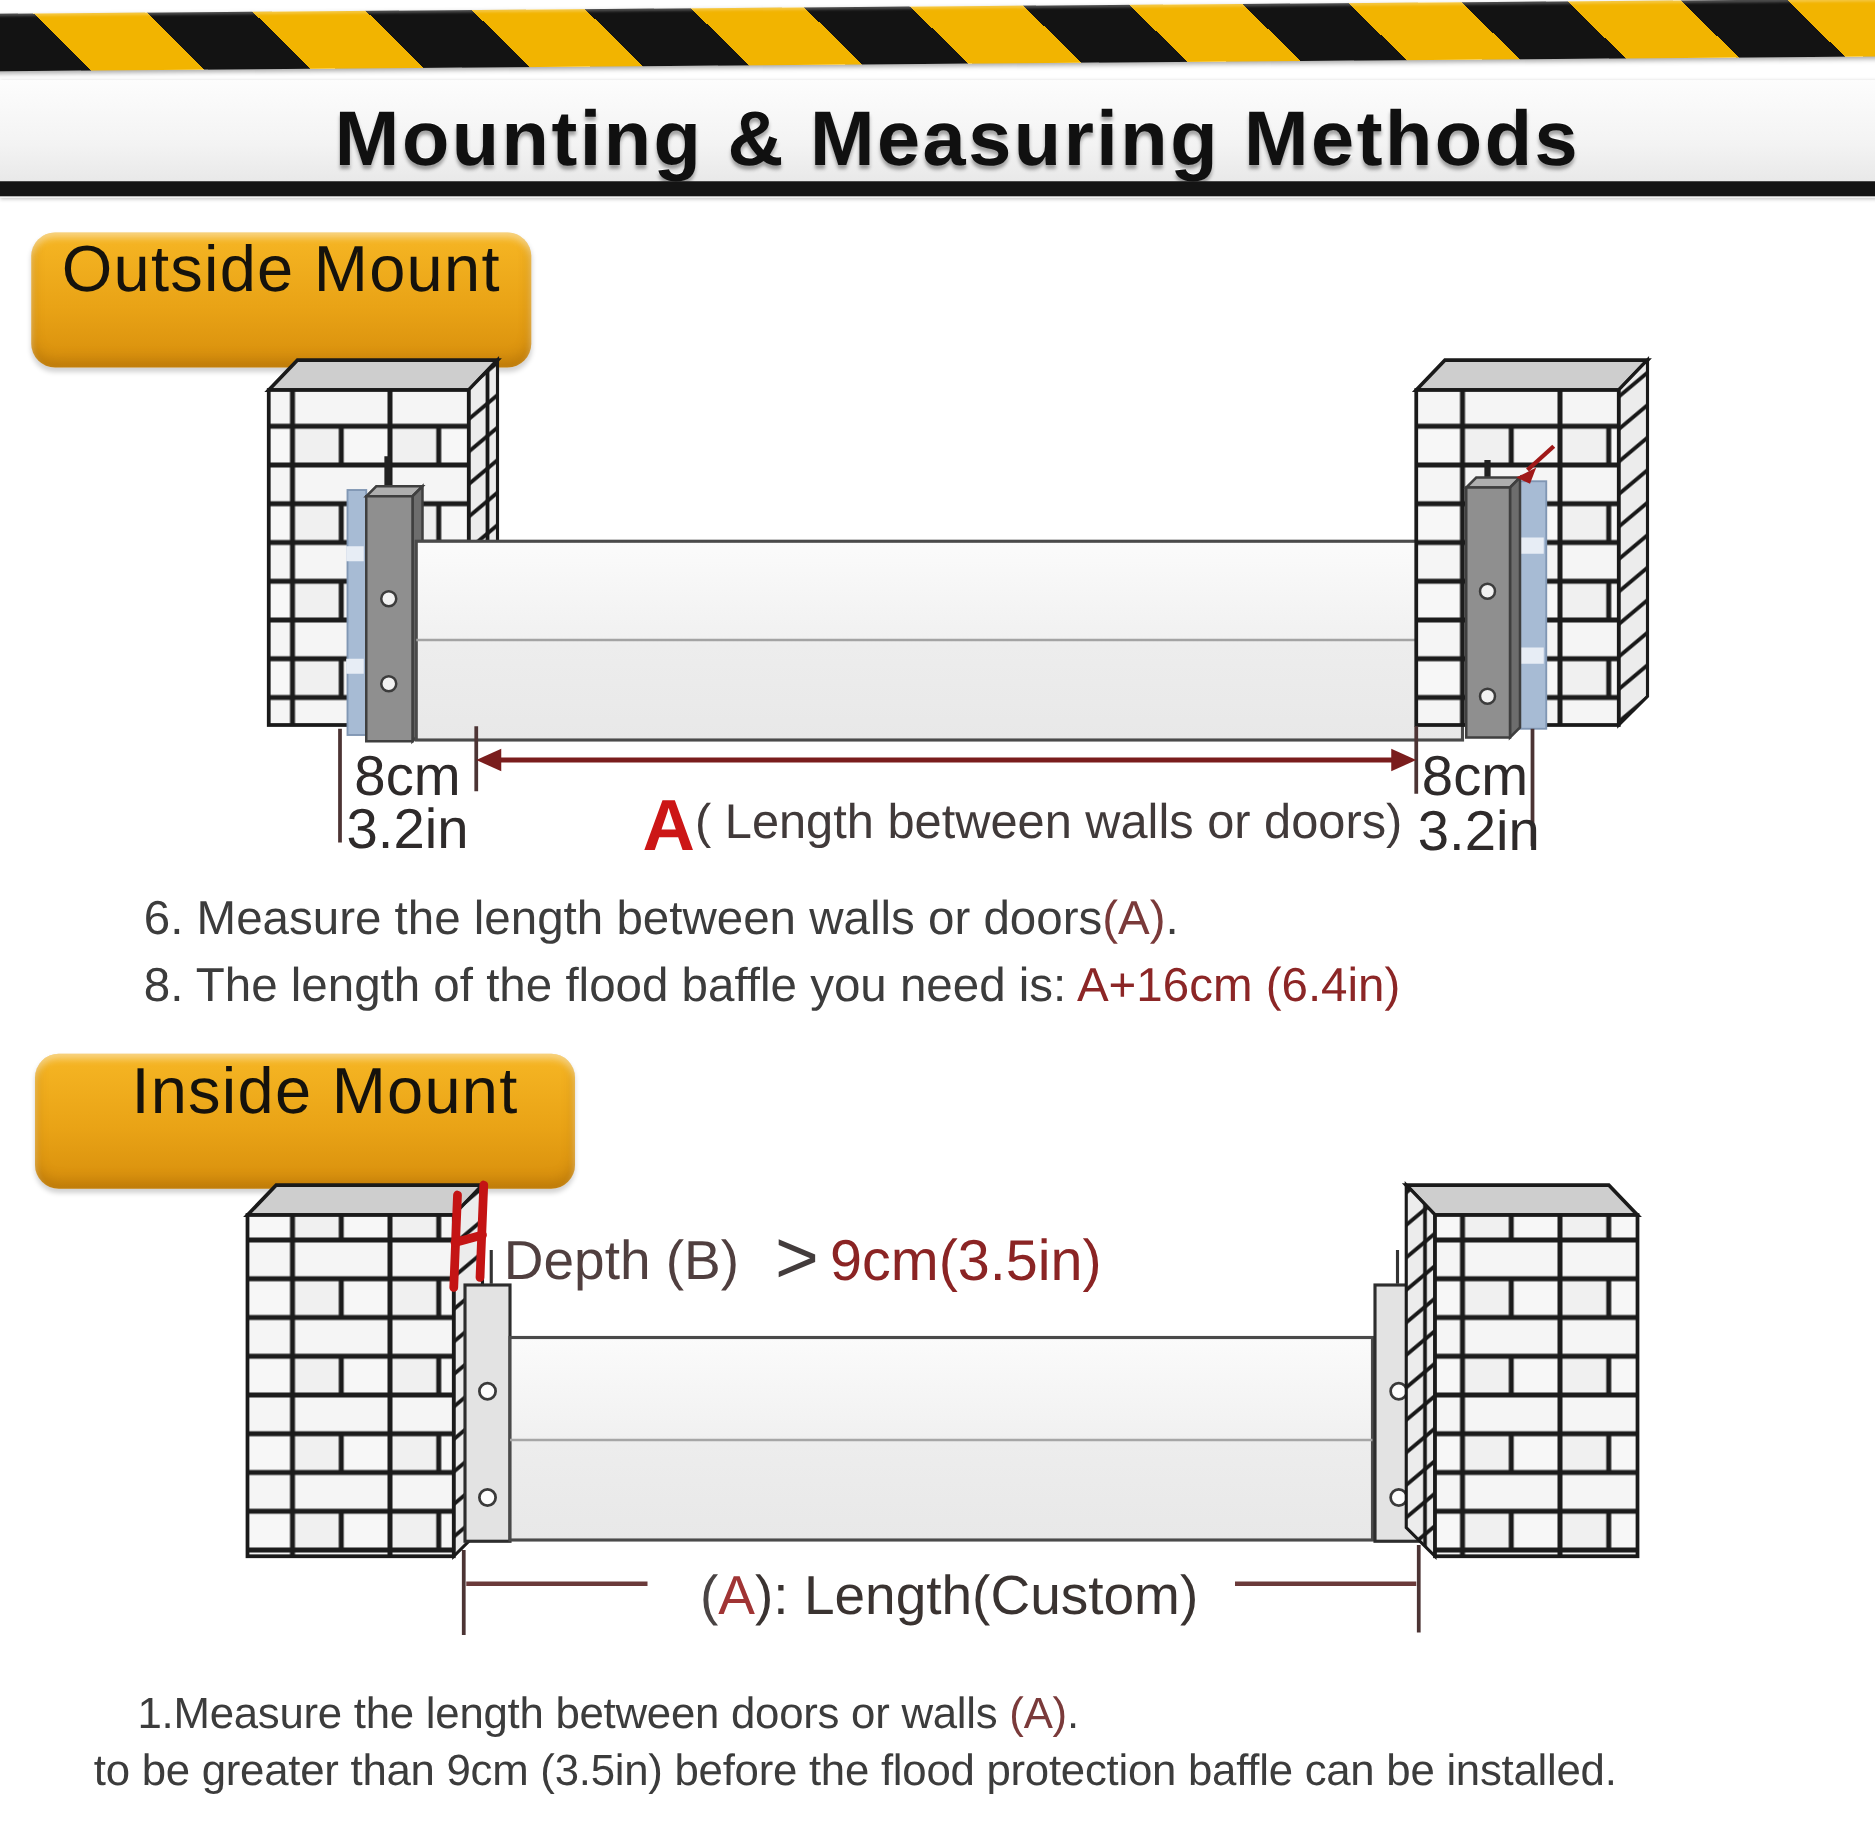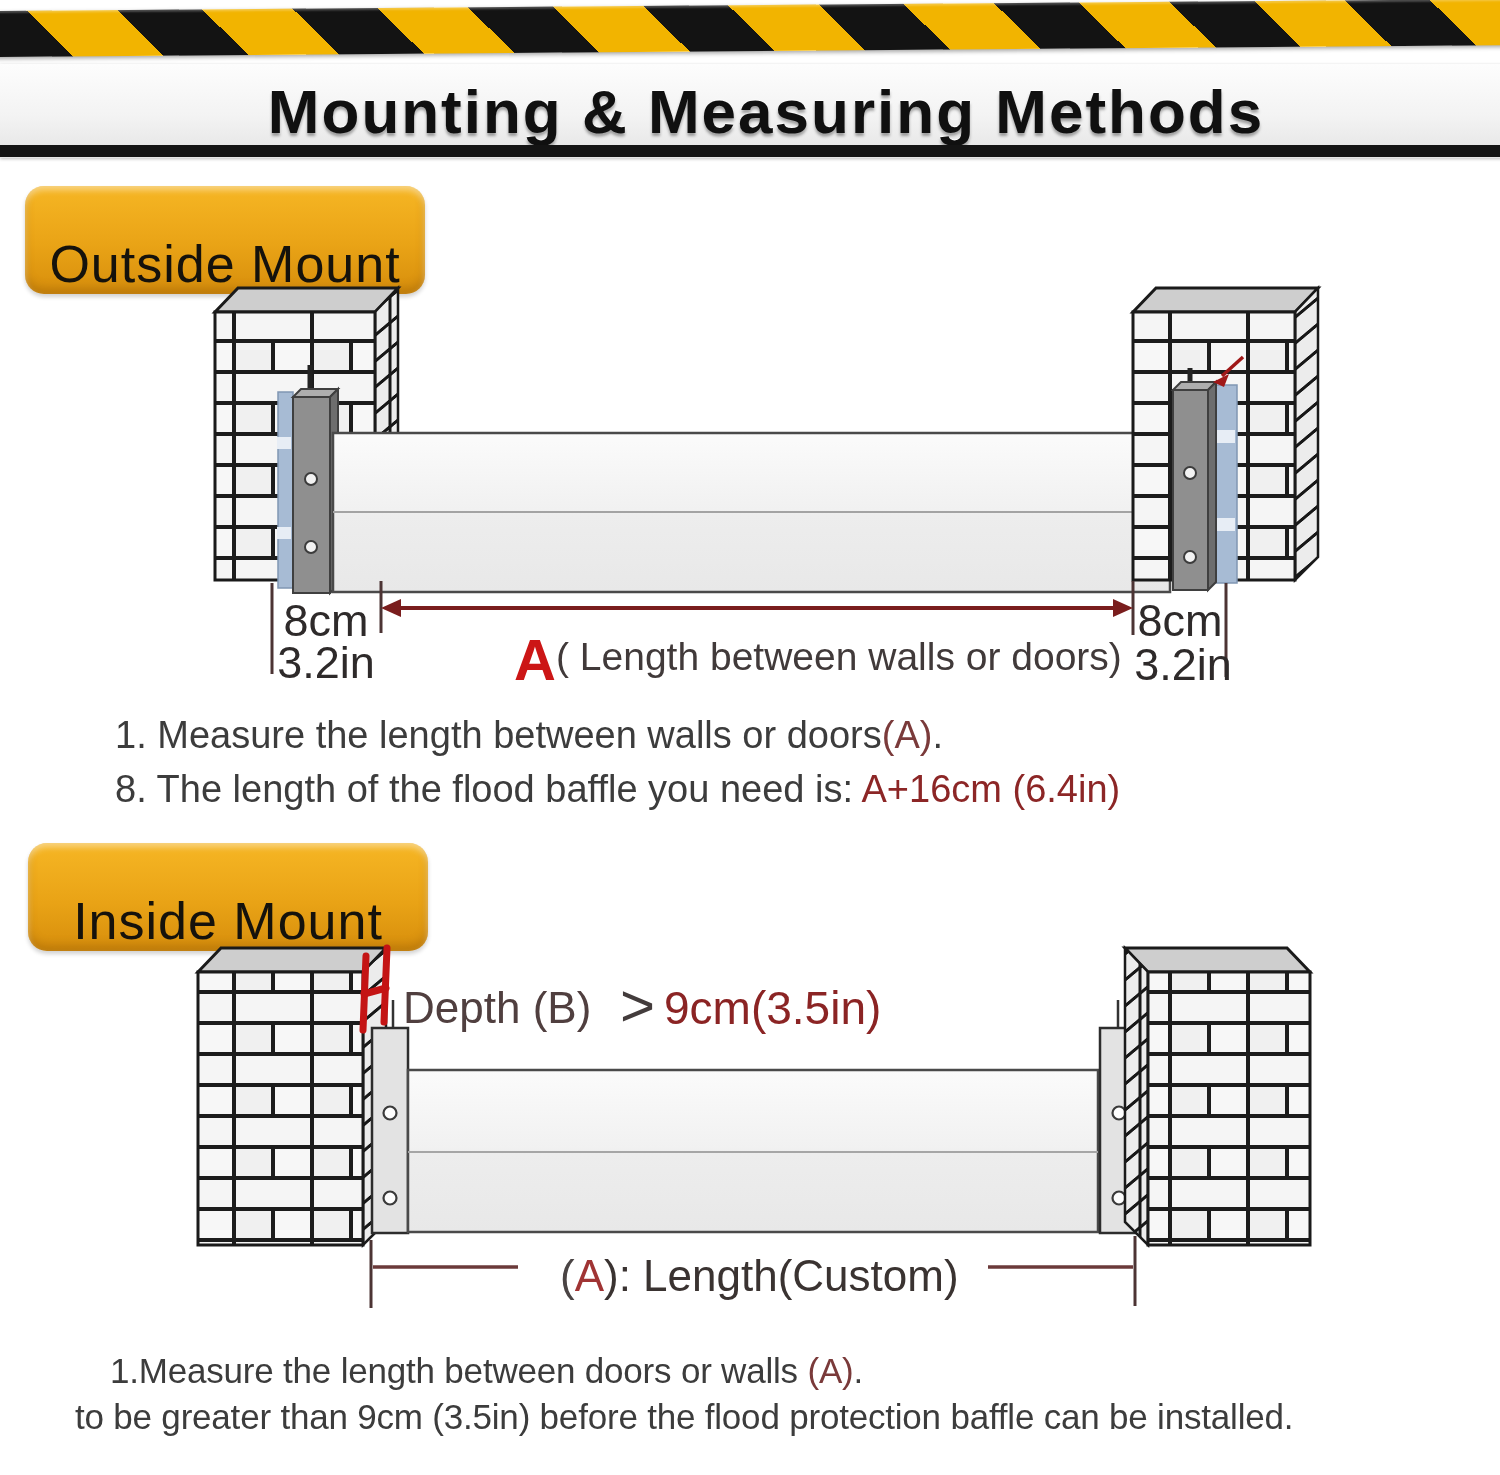--- a/index.html
+++ b/index.html
@@ -23,26 +23,26 @@
   }
   .title-band .title {
     font-size:62px; font-weight:bold; letter-spacing:2px; color:#101010;
     text-shadow:0 3px 3px rgba(0,0,0,0.35), 0 -1px 0 rgba(255,255,255,0.85), 1px 1px 0 rgba(255,255,255,0.4);
   }
   .black-bar { position:absolute; top:145px; left:0; width:1500px; height:12px; background:#141414; }
   
   .badge {
     position:absolute; width:400px; height:108px; border-radius:19px;
     background:linear-gradient(180deg,#f6b624 0%,#e9a316 55%,#d78e0c 100%);
-    display:flex; align-items:flex-end; justify-content:center;
+    display:flex; align-items:flex-start; justify-content:center;
     box-shadow:inset 0 4px 6px rgba(255,255,255,0.45), inset 0 -6px 10px rgba(120,70,0,0.28), 0 3px 4px rgba(0,0,0,0.18);
     color:#15120c; font-size:52px; letter-spacing:1px;
   }
   .badge-outside { left:25px; top:186px; }
-  .badge-inside  { left:28px; top:843px; }
+  .badge-inside  { left:28px; top:843px;padding-left:32px; }
   
   .diag { position:absolute; left:0; }
   .diag-outside { top:280px; width:1500px; height:410px; }
   .diag-inside  { top:940px; width:1500px; height:380px; }
   svg text { font-family:"Liberation Sans", sans-serif; }
   
   .steps { position:absolute; color:#3c3c3c; }
   .steps-outside { left:115px; top:712px; font-size:38px; line-height:46px; width:1340px; }
   .steps-outside .line2 { margin-top:8px; }
   .steps-inside { left:70px; top:1348px; font-size:35px; line-height:46px; width:1420px; letter-spacing:-0.2px; }
@@ -141,21 +141,21 @@
       <text x="326" y="636" text-anchor="middle" font-size="45" fill="#2e2a2a">8cm</text>
       <text x="326" y="678" text-anchor="middle" font-size="45" fill="#2e2a2a">3.2in</text>
       <text x="1180" y="636" text-anchor="middle" font-size="45" fill="#2e2a2a">8cm</text>
       <text x="1183" y="680" text-anchor="middle" font-size="45" fill="#2e2a2a">3.2in</text>
       <text x="514" y="680" font-size="58" font-weight="bold" fill="#cc1616">A</text>
       <text x="556" y="670" font-size="39" fill="#413a3a">( Length between walls or doors)</text>
     </g>
   </svg>
 
   <div class="steps steps-outside">
-    <div class="line1"><span>1. Measure the length between walls or doors</span><span class="accent-soft">(A)</span><span>.</span></div>
+    <div class="line1"><span>6. Measure the length between walls or doors</span><span class="accent-soft">(A)</span><span>.</span></div>
     <div class="line2"><span>8. The length of the flood baffle you need is: </span><span class="accent-red">A+16cm (6.4in)</span></div>
   </div>
 
   <div class="badge badge-inside">
     <span>Inside Mount</span>
   </div>
 
   <svg class="diag diag-inside" viewBox="0 940 1500 380">
     <defs>
       <pattern id="brickB" width="78" height="62" patternUnits="userSpaceOnUse">

